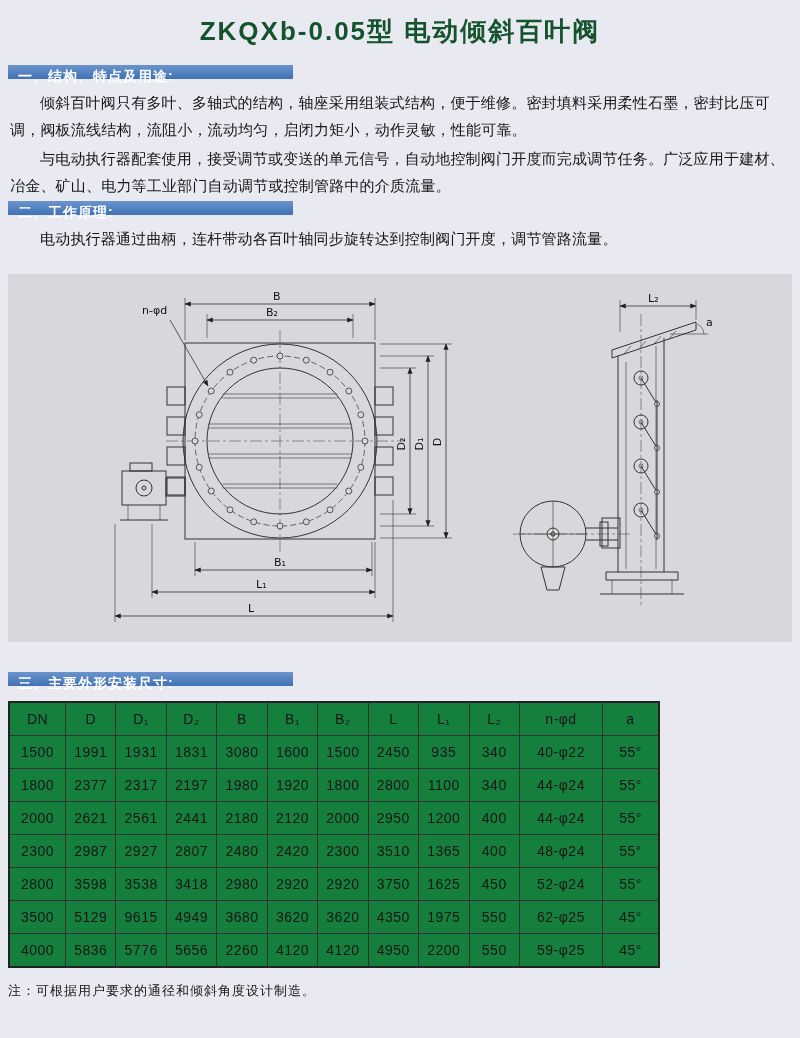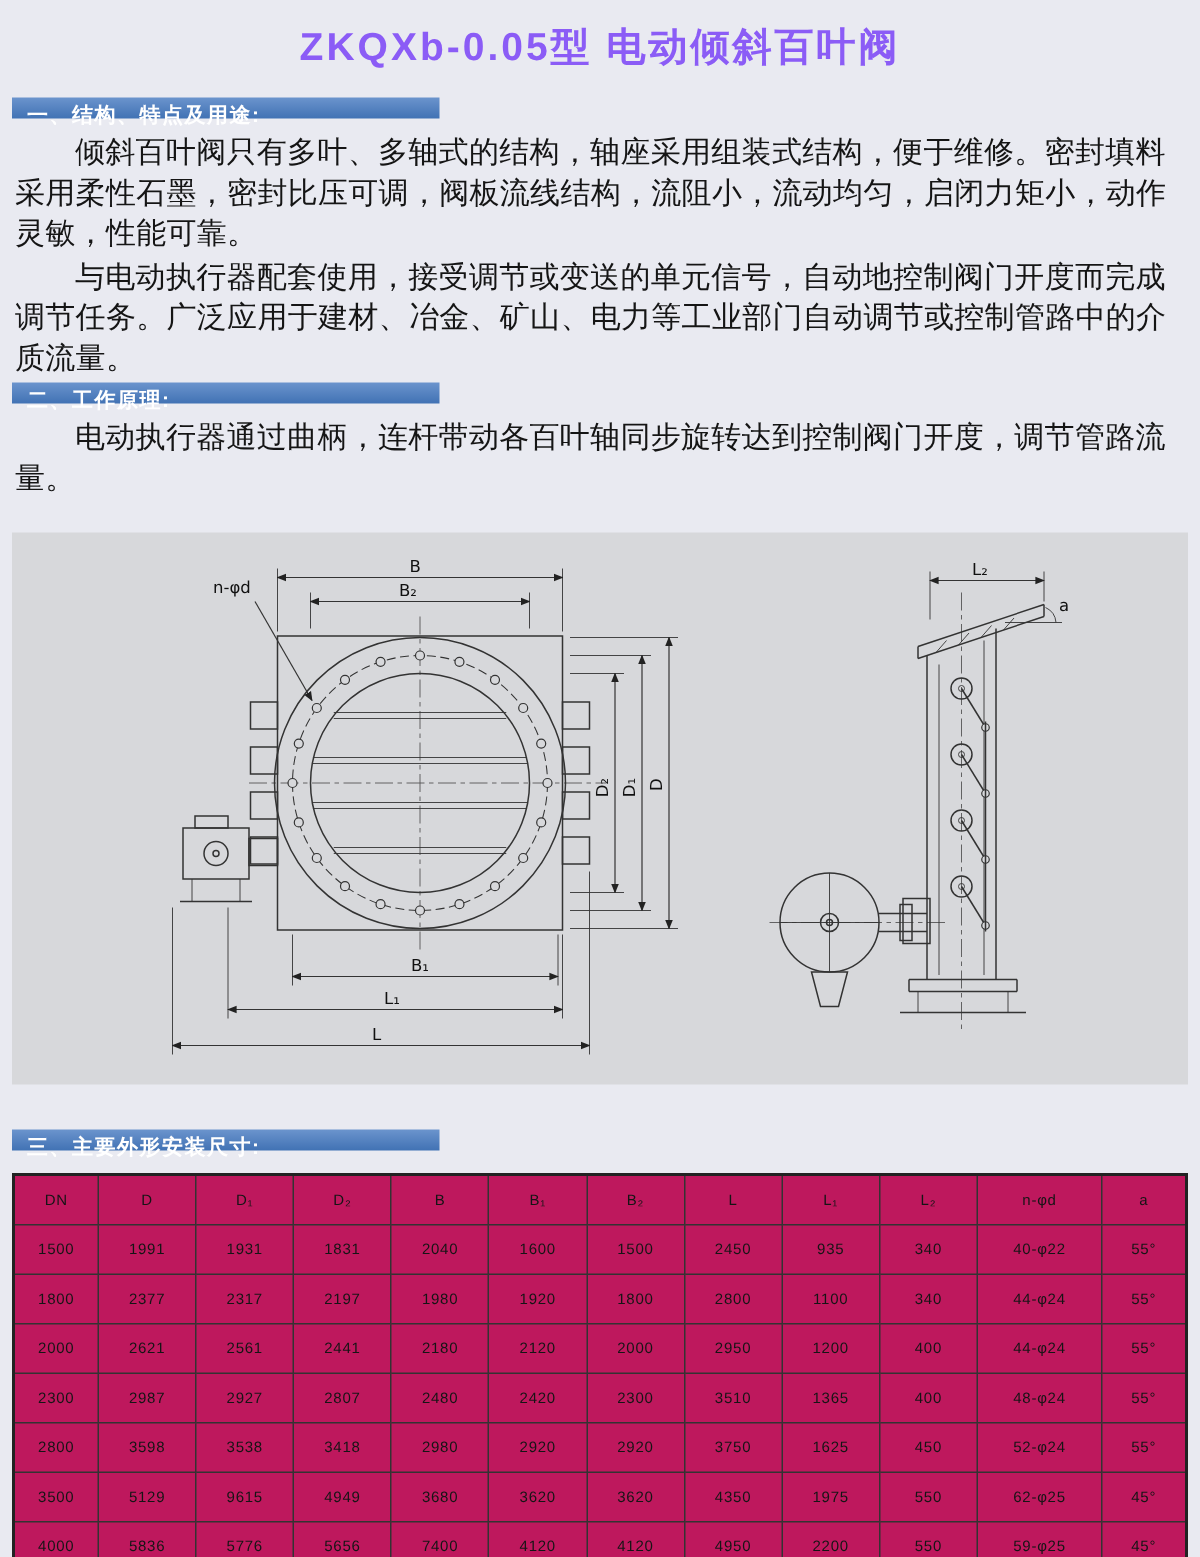--- a/index.html
+++ b/index.html
@@ -1,25 +1,25 @@
 <!DOCTYPE html>
 <html><head>
 <meta charset="utf-8">
 <style>
   html,body{margin:0;padding:0;}
   body{width:800px;height:1038px;background:#e9eaf1;font-family:"Liberation Sans","DejaVu Sans",sans-serif;color:#151515;}
   .page{width:800px;height:1038px;padding:8px 8px 0;box-sizing:border-box;overflow:hidden;}
-  .title{margin:6px 0 16px;text-align:center;font-size:26px;font-weight:bold;letter-spacing:2px;color:#8b5cf6;}
+  .title{margin:6px 0 16px;text-align:center;font-size:26px;font-weight:bold;letter-spacing:2px;color:#14532d;}
   .section-bar{width:285px;height:14px;line-height:22px;background:linear-gradient(180deg,#6b94cd 0%,#4172b4 100%);color:#fff;font-size:14px;font-weight:bold;letter-spacing:1px;padding-left:10px;margin:0 0 10px;box-sizing:border-box;}
   .bar-2{}
   .bar-3{margin-top:30px;margin-bottom:15px;}
-  .para{font-size:20px;line-height:27px;text-indent:2em;margin:0 2px 2px;letter-spacing:0.2px;}
+  .para{font-size:15px;line-height:27px;text-indent:2em;margin:0 2px 2px;letter-spacing:0.2px;}
   .drawing-box{width:784px;height:368px;background:#d7d8db;margin-top:22px;}
   .drawing-box svg{display:block;}
-  .dim-table{width:784px;border-collapse:collapse;border:2px solid #222;background:#be185d;font-size:10px;table-layout:fixed;}
+  .dim-table{width:652px;border-collapse:collapse;border:2px solid #222;background:#15803d;font-size:14px;table-layout:fixed;}
   .dim-table th,.dim-table td{border:1px solid #333;height:32px;text-align:center;font-weight:normal;padding:0;letter-spacing:0.5px;}
   .dim-table th:nth-child(1){width:55px;}
   .dim-table th:nth-child(11){width:82px;}
   .dim-table th:nth-child(12){width:55px;}
   .note{font-size:13px;margin-top:14px;letter-spacing:1px;}
   
   .dwg{stroke:#333;stroke-width:1;fill:none;}
   .thin{stroke:#333;stroke-width:0.6;fill:none;}
   .dashc{stroke:#333;stroke-width:0.7;fill:none;stroke-dasharray:6 3;}
   .cl{stroke:#555;stroke-width:0.6;fill:none;stroke-dasharray:12 3 3 3;}
@@ -250,21 +250,21 @@
           <th>n-φd</th>
           <th>a</th>
         </tr>
     </thead>
     <tbody>
         <tr>
           <td>1500</td>
           <td>1991</td>
           <td>1931</td>
           <td>1831</td>
-          <td>2040</td>
+          <td>3080</td>
           <td>1600</td>
           <td>1500</td>
           <td>2450</td>
           <td>935</td>
           <td>340</td>
           <td>40-φ22</td>
           <td>55°</td>
         </tr>
         <tr>
           <td>1800</td>
@@ -334,21 +334,21 @@
           <td>1975</td>
           <td>550</td>
           <td>62-φ25</td>
           <td>45°</td>
         </tr>
         <tr>
           <td>4000</td>
           <td>5836</td>
           <td>5776</td>
           <td>5656</td>
-          <td>7400</td>
+          <td>2260</td>
           <td>4120</td>
           <td>4120</td>
           <td>4950</td>
           <td>2200</td>
           <td>550</td>
           <td>59-φ25</td>
           <td>45°</td>
         </tr>
       </tbody>
   </table>

